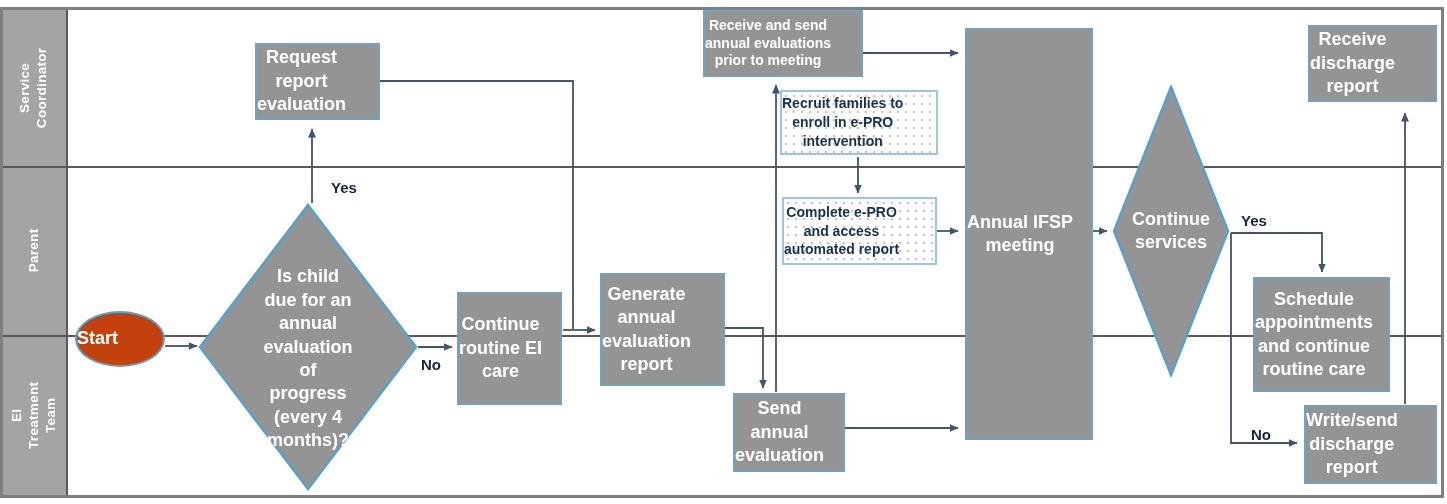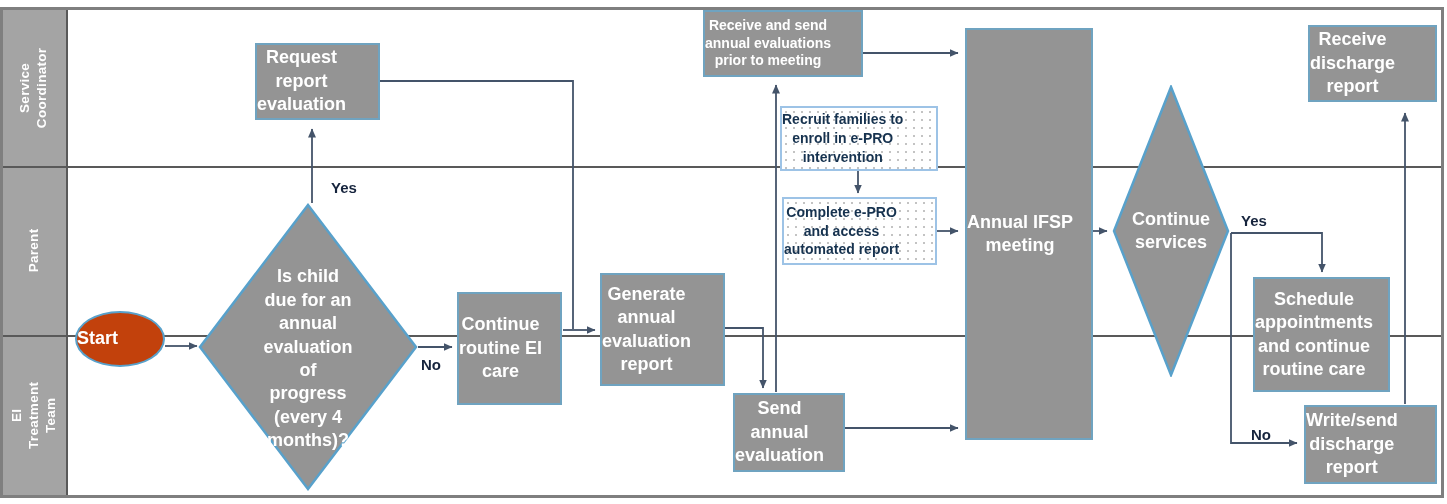--- a/index.html
+++ b/index.html
@@ -127,21 +127,21 @@
 annual
 evaluation</span>
   </div>
 
   <div class="node rect" style="left:703px;top:10px;width:160px;height:67px">
     <span class="nlabel" style="font-size:14px;line-height:1.28">Receive and send
 annual evaluations
 prior to meeting</span>
   </div>
 
-  <div class="node dotted" style="left:780px;top:106px;width:158px;height:65px">
+  <div class="node dotted" style="left:780px;top:90px;width:158px;height:65px">
     <span class="nlabel">Recruit families to
 enroll in e-PRO
 intervention</span>
   </div>
 
   <div class="node dotted" style="left:782px;top:197px;width:155px;height:68px">
     <span class="nlabel">Complete e-PRO
 and access
 automated report</span>
   </div>

